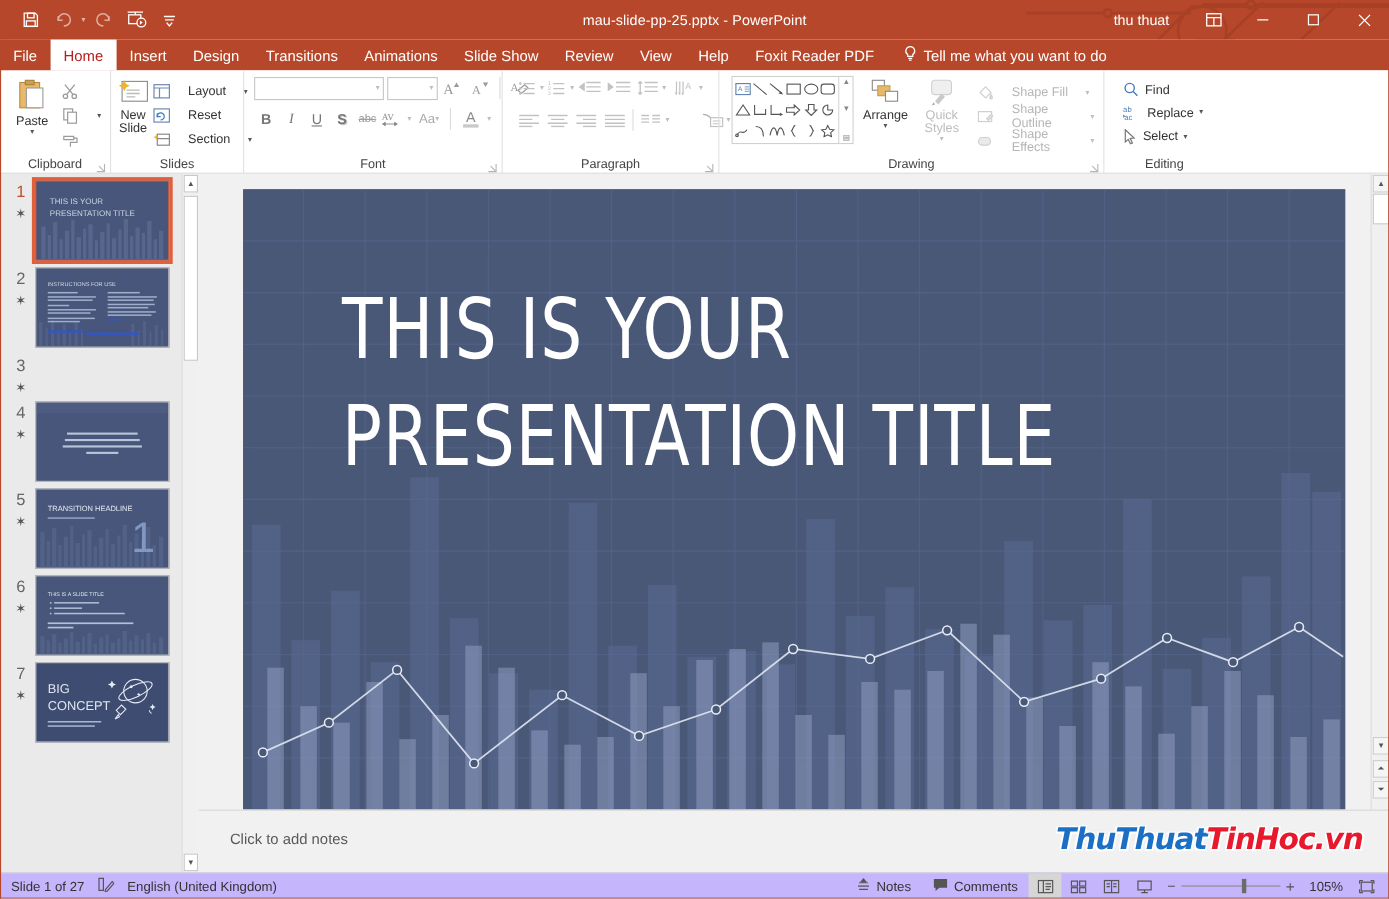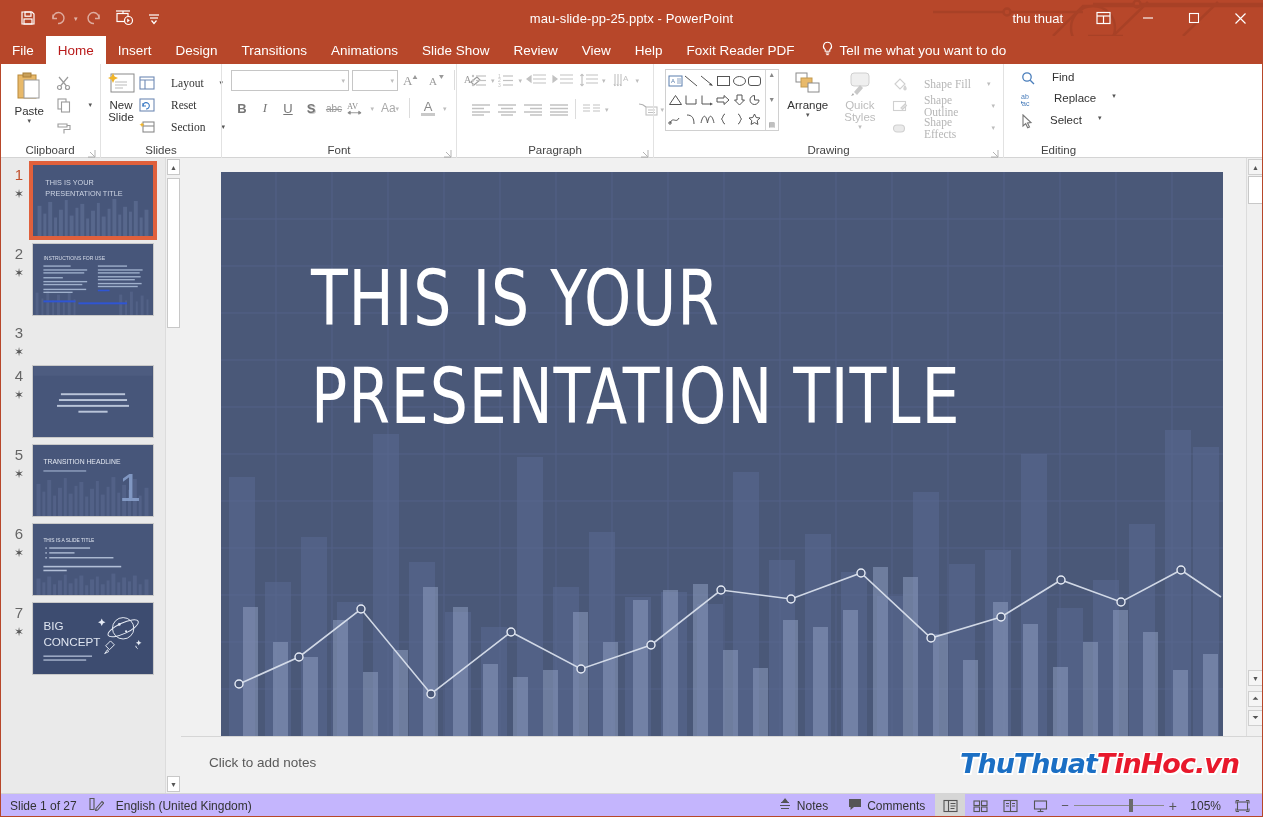--- a/index.html
+++ b/index.html
@@ -70,21 +70,21 @@
   }
   .rb-dlg { position: absolute; bottom: 2px; right: 3px; width: 11px; height: 11px; opacity: .55; }
   .rb-body { display: flex; height: 68px; align-items: flex-start; padding-top: 2px; }
   .big-btn {
     width: 52px; display: flex; flex-direction: column; align-items: center;
     font-size: 11.5px; color: #333; padding-top: 2px;
   }
   .big-btn .lbl { text-align: center; line-height: 12px; margin-top: 2px; }
   .small-btn {
     display: flex; align-items: center; gap: 16px; font-size: 11.5px; color: #333;
-    height: 22px; padding: 0 3px; font-family: Liberation Serif, serif;
+    height: 22px; padding: 0 3px;
   }
   .small-btn.dis { color: #b6b6b6; }
   .col { display: flex; flex-direction: column; }
   .ic { display: inline-flex; align-items: center; justify-content: center; }
   .caret { font-size: 7px; line-height: 7px; color: #555; }
   .caret.dis { color: #bdbdbd; }
 
   
   .font-row1 { display: flex; align-items: center; gap: 3px; }
   .fname {
@@ -113,21 +113,21 @@
   }
   .shapes-grid {
     flex: 1; display: grid; grid-template-columns: repeat(6, 1fr);
     grid-template-rows: repeat(3, 1fr); padding: 2px;
   }
   .shape-cell { display: flex; align-items: center; justify-content: center; }
   .gal-scroll { width: 13px; border-left: 1px solid #d6d6d6; display: flex;
     flex-direction: column; justify-content: space-between; align-items: center; padding: 1px 0; }
 
   
-  .ed-row { display: flex; align-items: flex-start; gap: 16px; font-size: 11.5px; color: #333; height: 23px; }
+  .ed-row { display: flex; align-items: center; gap: 5px; font-size: 11.5px; color: #333; height: 23px; }
 
   
   .workarea { position: absolute; top: 158px; left: 0; width: 1263px; height: 635px; background: #f1f1f1; }
 
   
   .thumbpane { position: absolute; left: 0; top: 0; width: 180px; height: 635px;
     background: #eaeaea; overflow: hidden; }
   .thumb-row { display: flex; align-items: flex-start; padding: 6px 0 0 6px; }
   .thumb-meta { width: 26px; display: flex; flex-direction: column; align-items: center;
     color: #666; font-size: 15px; padding-top: 2px; }

